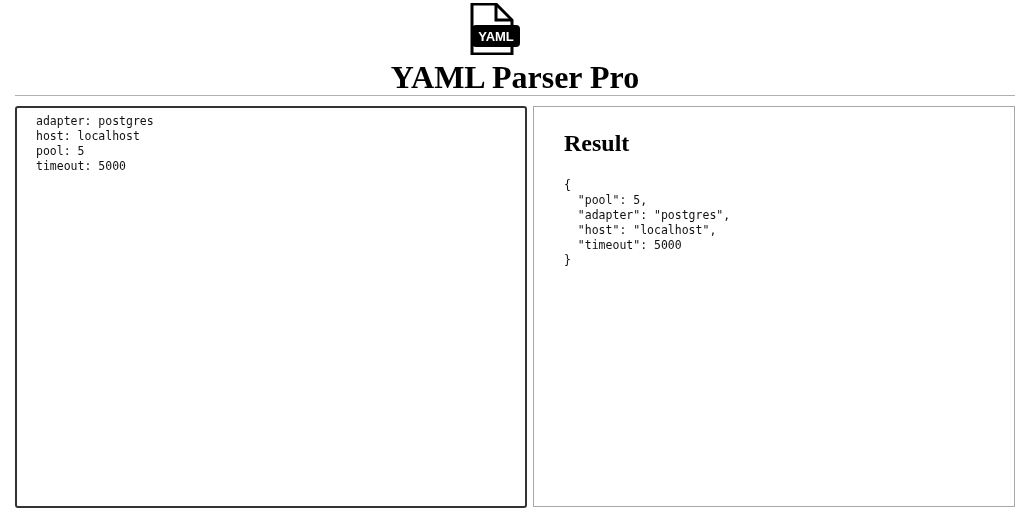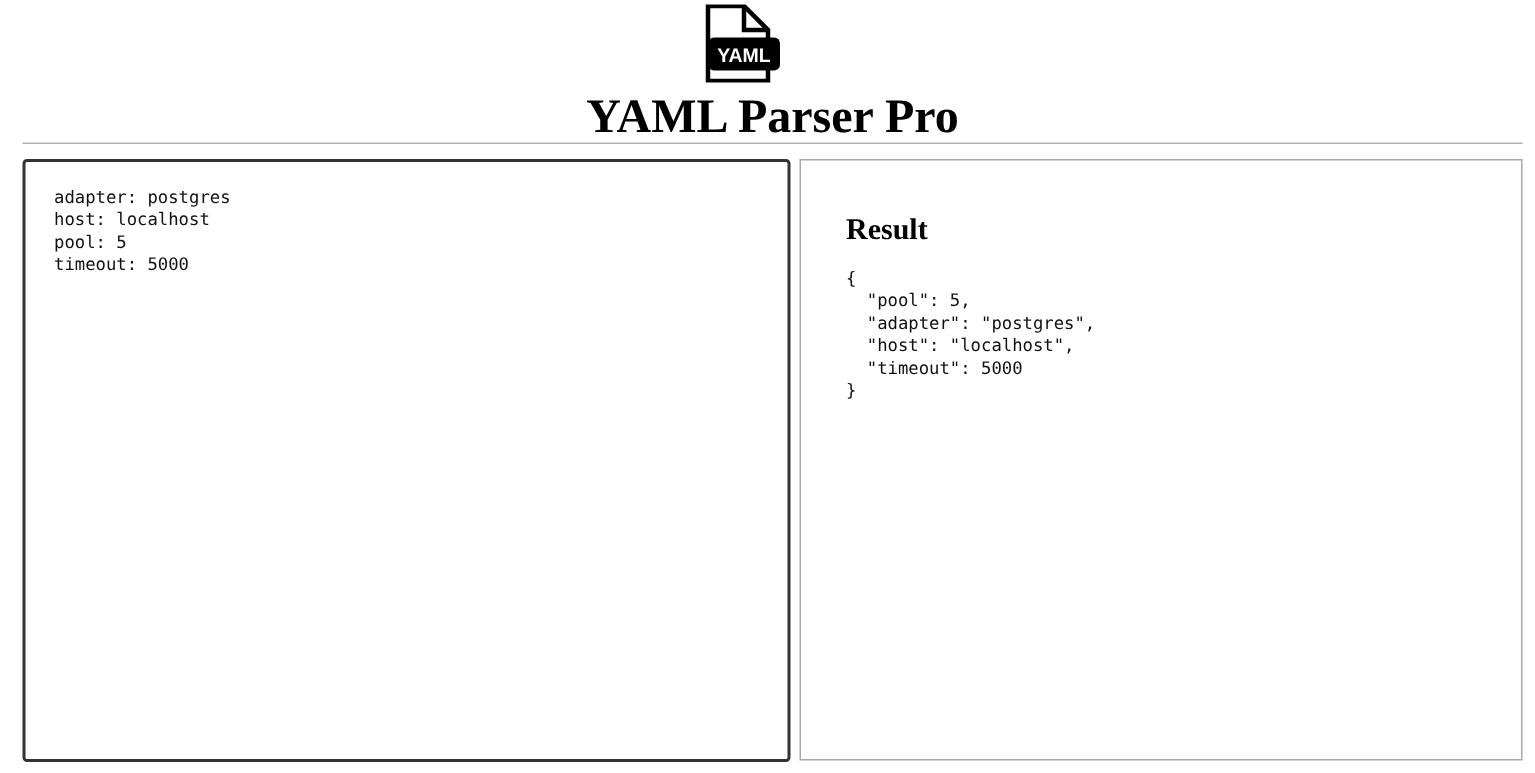--- a/index.html
+++ b/index.html
@@ -1,22 +1,22 @@
 <!DOCTYPE html>
 <html><head>
 <meta charset="utf-8">
 <style>
   html, body { margin: 0; padding: 0; background: #ffffff; }
   body { width: 1023px; height: 515px; position: relative; overflow: hidden; font-family: "Liberation Serif", serif; color: #000; }
   .logo { position: absolute; left: 468px; top: 3px; width: 54px; height: 52px; }
   .title { position: absolute; left: 0; width: 1030px; top: 57px; text-align: center; font-size: 32px; font-weight: bold; margin: 0; line-height: 40px; }
   .rule { position: absolute; left: 15px; width: 1000px; top: 95px; height: 0; border-top: 1px solid #b0b0b0; }
-  .editor { position: absolute; left: 15px; top: 106px; width: 507px; height: 397px; border: 2px solid #333; border-radius: 3px; margin: 0; padding: 16px 19px; box-sizing: border-box; width: 512px; height: 402px; font-family: "DejaVu Sans Mono", monospace; font-size: 11.5px; line-height: 15px; resize: none; outline: none; white-space: pre; color: #111; background: #fff; }
+  .editor { position: absolute; left: 15px; top: 106px; width: 507px; height: 397px; border: 2px solid #333; border-radius: 3px; margin: 0; padding: 6px 19px; box-sizing: border-box; width: 512px; height: 402px; font-family: "DejaVu Sans Mono", monospace; font-size: 11.5px; line-height: 15px; resize: none; outline: none; white-space: pre; color: #111; background: #fff; }
   .result { position: absolute; left: 533px; top: 106px; width: 482px; height: 401px; border: 1px solid #a8a8a8; box-sizing: border-box; }
-  .result h2 { position: absolute; left: 30px; top: 31px; margin: 0; font-size: 20px; font-weight: bold; line-height: 30px; }
+  .result h2 { position: absolute; left: 30px; top: 21px; margin: 0; font-size: 24px; font-weight: bold; line-height: 30px; }
   .result pre { position: absolute; left: 30px; top: 71px; margin: 0; font-family: "DejaVu Sans Mono", monospace; font-size: 11.5px; line-height: 15px; color: #111; }
 </style>
 </head>
 <body>
 
 <div class="logo">
   <svg width="54" height="52" viewBox="0 0 54 52">
     <path d="M4 1 H28 L44 17 V51 H4 Z" fill="#fff" stroke="#000" stroke-width="3"></path>
     <path d="M28 1 V17 H44" fill="none" stroke="#000" stroke-width="3"></path>
     <rect x="4" y="22" width="48" height="22" rx="4" fill="#000"></rect>

